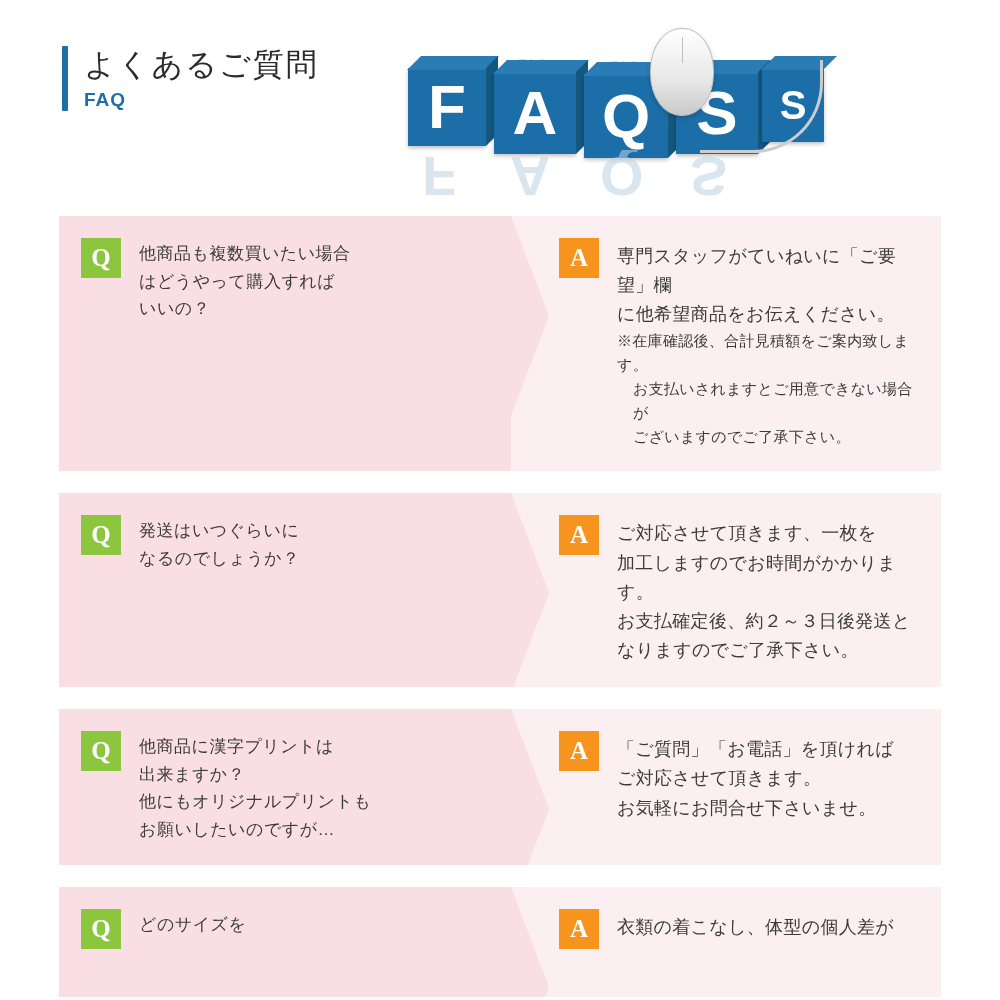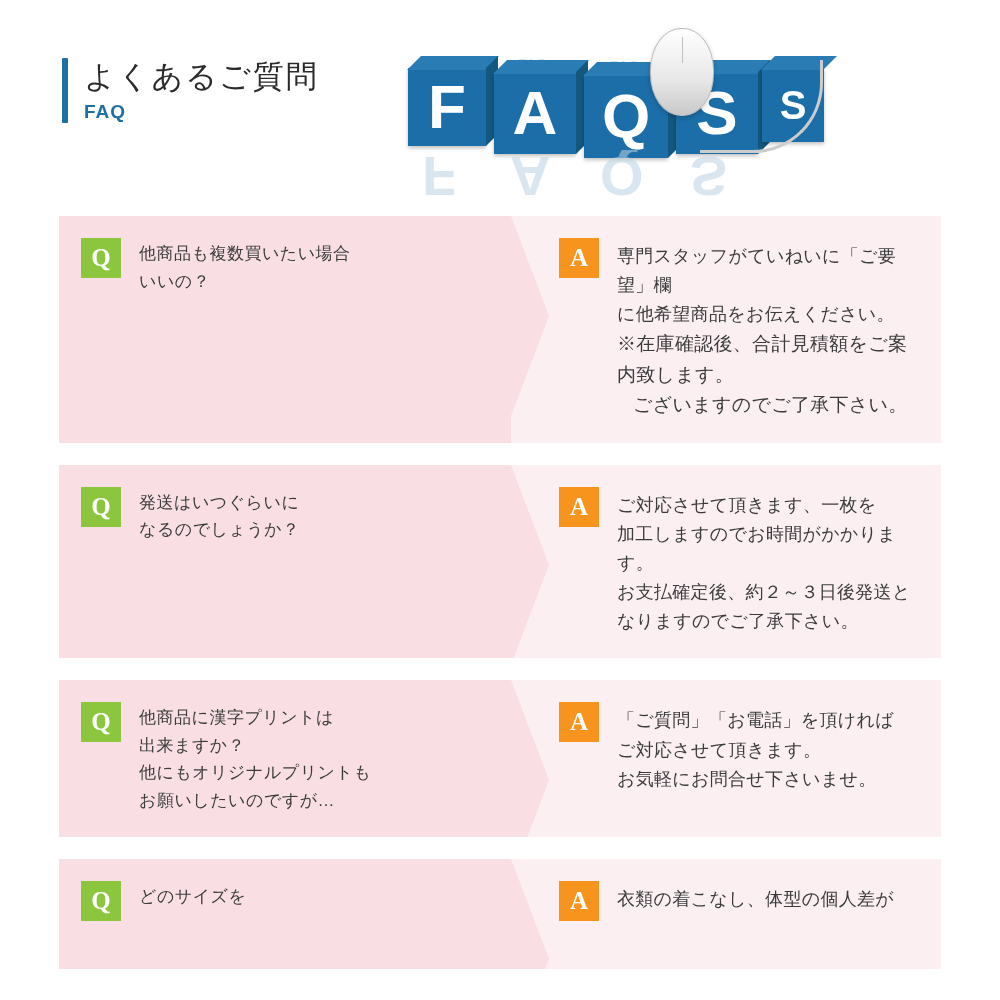--- a/index.html
+++ b/index.html
@@ -21,21 +21,21 @@
   }
 
   
   .header {
     position: relative;
     height: 210px;
   }
   .header-title-wrap {
     position: absolute;
     left: 62px;
-    top: 58px;
+    top: 46px;
     display: flex;
     align-items: stretch;
   }
   .title-bar {
     width: 6px;
     background: #1d6fa5;
     margin-right: 16px;
     border-radius: 1px;
   }
   .title-texts {
@@ -230,21 +230,21 @@
     box-sizing: border-box;
   }
   .a-text {
     font-size: 18px;
     line-height: 1.62;
     color: #3b3b3b;
     letter-spacing: 0.3px;
     padding-top: 4px;
   }
   .a-text .small {
-    font-size: 19px;
+    font-size: 15px;
     line-height: 1.6;
     display: block;
   }
   .a-text .indent {
     display: block;
     padding-left: 16px;
   }
   .line { display: block; }
 </style>
 </head>
@@ -303,34 +303,36 @@
     <div class="mouse"></div>
   </div>
 
   <div class="faq-list">
 
     <div class="faq-row">
       <div class="q-side">
         <div class="badge badge-q">Q</div>
         <div class="q-text">
           <span class="line">他商品も複数買いたい場合</span>
+          <span class="line">はどうやって購入すれば</span>
           <span class="line">いいの？</span>
         </div>
         <div class="q-arrow">
           <svg width="38" height="200" viewBox="0 0 38 200" preserveAspectRatio="none">
               <polygon points="0,0 38,100 0,200" fill="#f9dfe4"></polygon>
             </svg>
         </div>
       </div>
       <div class="a-side">
         <div class="badge badge-a">A</div>
         <div class="a-text">
           <span class="line">専門スタッフがていねいに「ご要望」欄</span>
           <span class="line">に他希望商品をお伝えください。</span>
           <span class="small">※在庫確認後、合計見積額をご案内致します。</span>
+          <span class="small indent">お支払いされますとご用意できない場合が</span>
           <span class="small indent">ございますのでご了承下さい。</span>
         </div>
       </div>
     </div>
 
     <div class="faq-row">
       <div class="q-side">
         <div class="badge badge-q">Q</div>
         <div class="q-text">
           <span class="line">発送はいつぐらいに</span>

